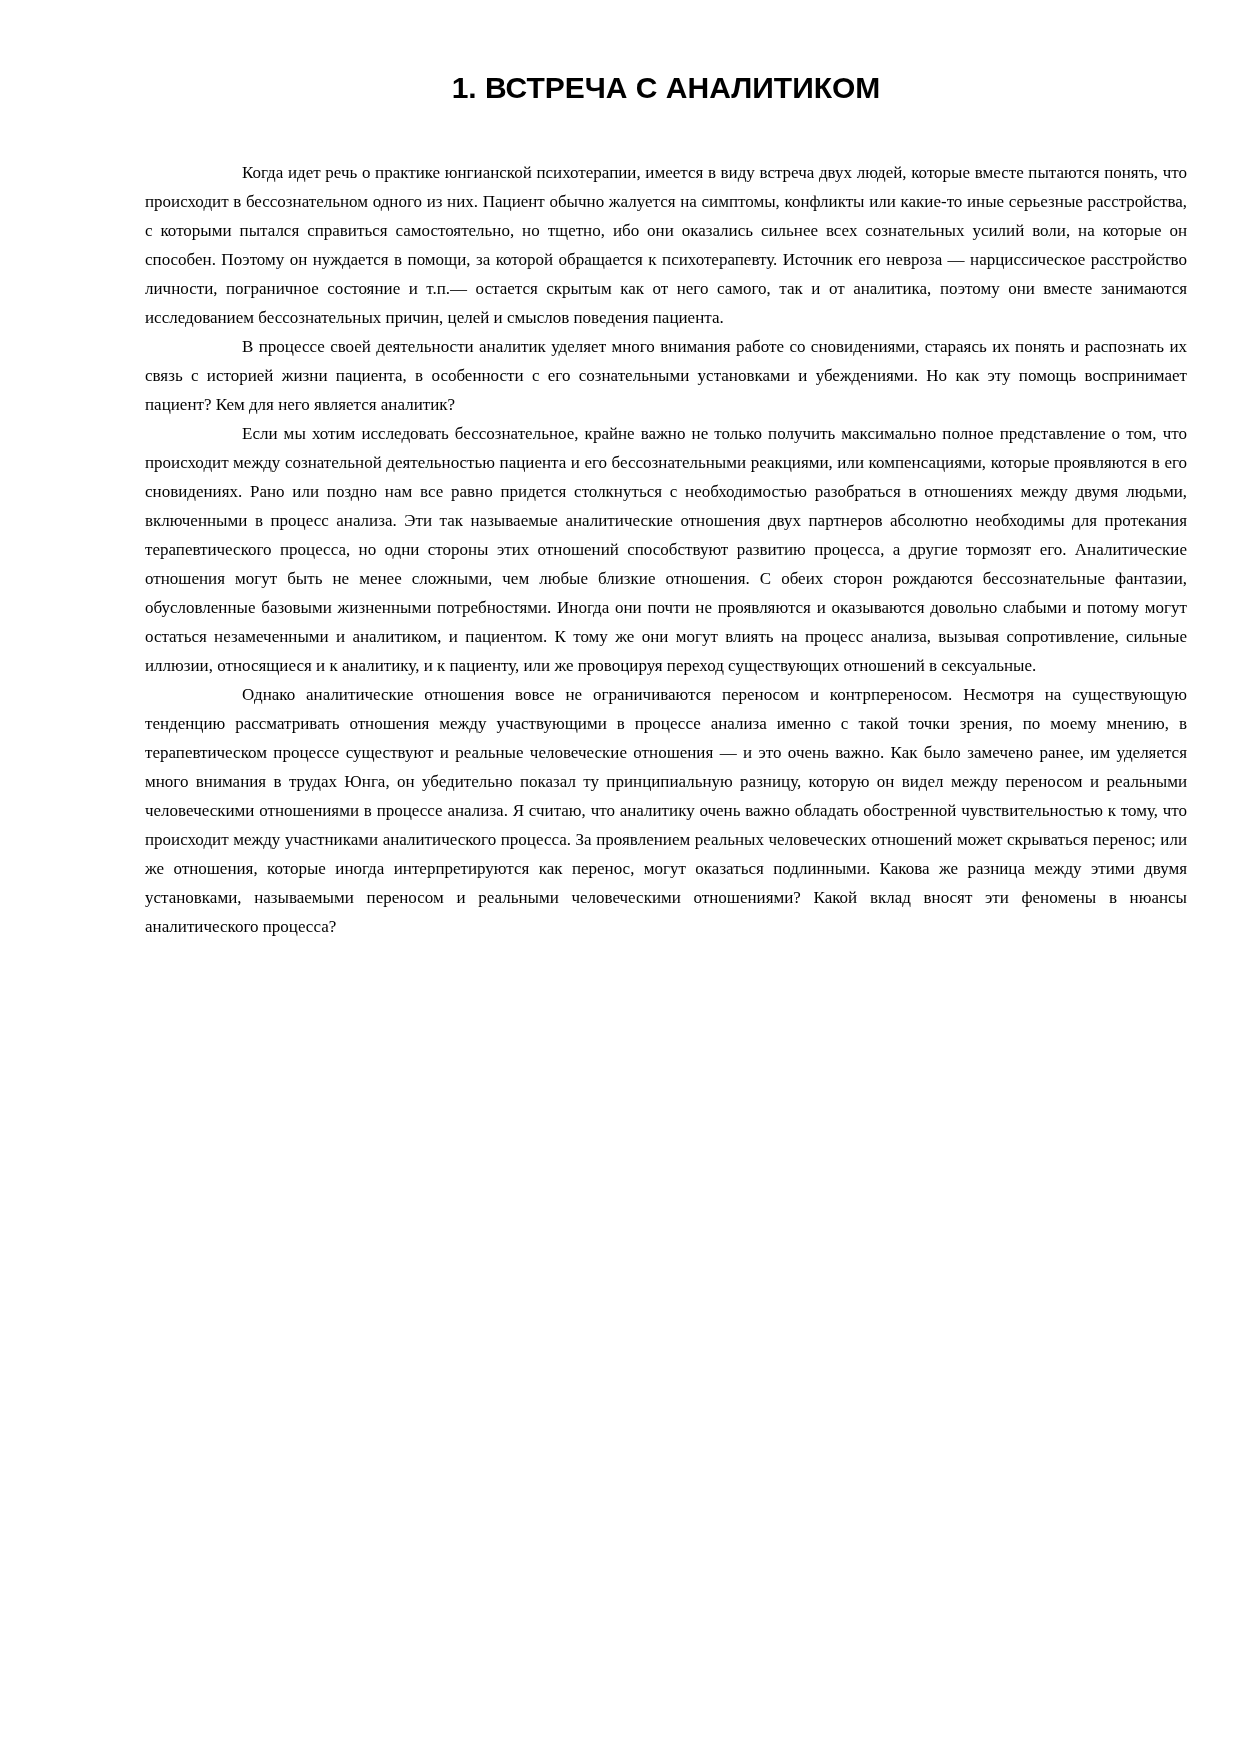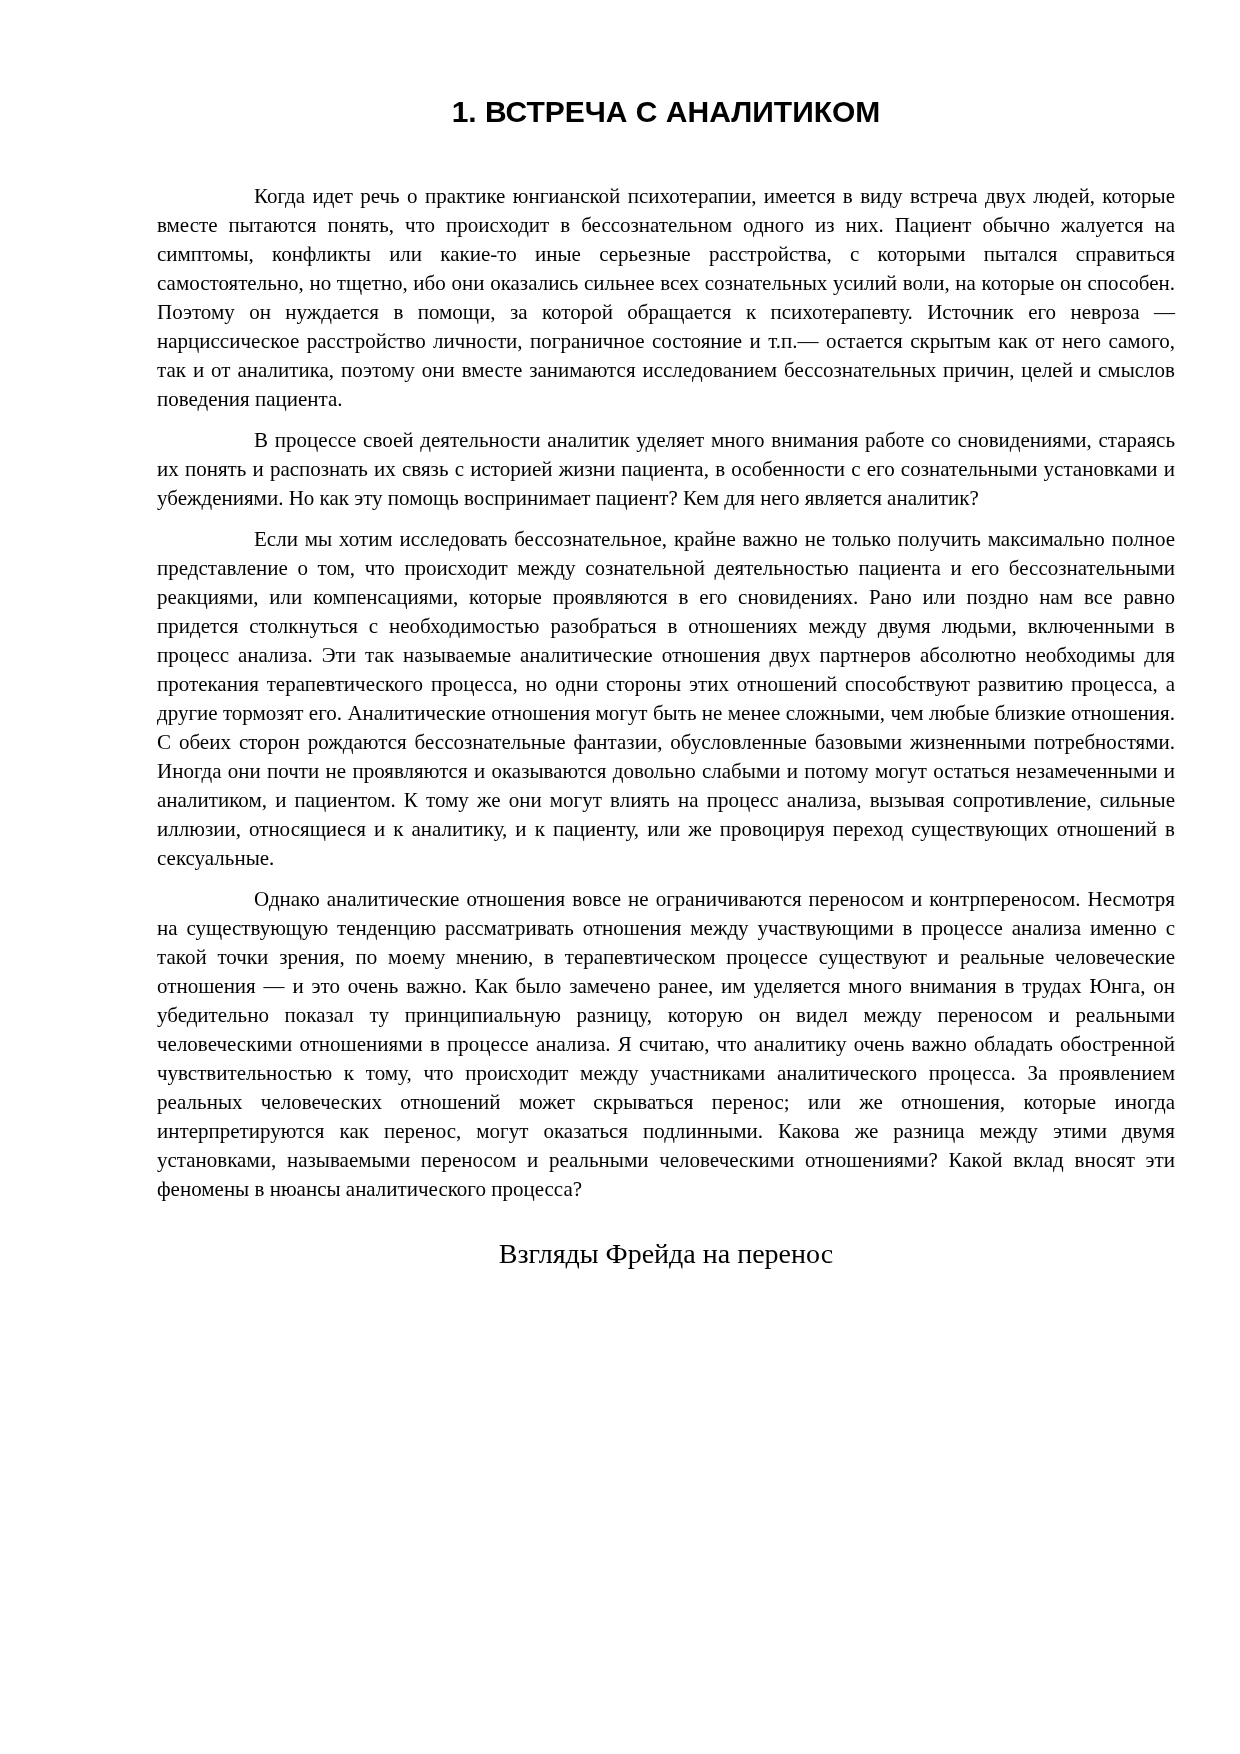--- a/index.html
+++ b/index.html
@@ -7,42 +7,42 @@
     padding: 0;
     background: #ffffff;
   }
   .page {
     position: relative;
     width: 1240px;
     height: 1754px;
     background: #ffffff;
     color: #000000;
     box-sizing: border-box;
-    padding-top: 96px;
+    padding-top: 72px;
     font-family: "Liberation Serif", serif;
     overflow: hidden;
   }
   .content {
     margin-left: 145px;
     width: 1042px;
   }
   .chapter-title {
     margin: 0 0 54px 0;
     font-family: "Liberation Sans", sans-serif;
     font-weight: bold;
     font-size: 30px;
     line-height: 32px;
     text-align: center;
     letter-spacing: 0px;
     color: #000000;
   }
   .body-text p {
-    margin: 12px;
+    margin: 0;
     padding: 0;
-    font-size: 21px;
+    font-size: 17px;
     line-height: 29px;
     text-align: justify;
     text-indent: 97px;
     color: #000000;
   }
   .section-heading {
     margin: 34px 0 0 0;
     font-family: "Liberation Serif", serif;
     font-weight: normal;
     font-size: 28px;
@@ -59,16 +59,15 @@
 
     <h1 class="chapter-title">1. ВСТРЕЧА С АНАЛИТИКОМ</h1>
 
     <div class="body-text">
       <p>Когда идет речь о практике юнгианской психотерапии, имеется в виду встреча двух людей, которые вместе пытаются понять, что происходит в бессознательном одного из них. Пациент обычно жалуется на симптомы, конфликты или какие-то иные серьезные расстройства, с которыми пытался справиться самостоятельно, но тщетно, ибо они оказались сильнее всех сознательных усилий воли, на которые он способен. Поэтому он нуждается в помощи, за которой обращается к психотерапевту. Источник его невроза — нарциссическое расстройство личности, пограничное состояние и т.п.— остается скрытым как от него самого, так и от аналитика, поэтому они вместе занимаются исследованием бессознательных причин, целей и смыслов поведения пациента.</p>
       <p>В процессе своей деятельности аналитик уделяет много внимания работе со сновидениями, стараясь их понять и распознать их связь с историей жизни пациента, в особенности с его сознательными установками и убеждениями. Но как эту помощь воспринимает пациент? Кем для него является аналитик?</p>
       <p>Если мы хотим исследовать бессознательное, крайне важно не только получить максимально полное представление о том, что происходит между сознательной деятельностью пациента и его бессознательными реакциями, или компенсациями, которые проявляются в его сновидениях. Рано или поздно нам все равно придется столкнуться с необходимостью разобраться в отношениях между двумя людьми, включенными в процесс анализа. Эти так называемые аналитические отношения двух партнеров абсолютно необходимы для протекания терапевтического процесса, но одни стороны этих отношений способствуют развитию процесса, а другие тормозят его. Аналитические отношения могут быть не менее сложными, чем любые близкие отношения. С обеих сторон рождаются бессознательные фантазии, обусловленные базовыми жизненными потребностями. Иногда они почти не проявляются и оказываются довольно слабыми и потому могут остаться незамеченными и аналитиком, и пациентом. К тому же они могут влиять на процесс анализа, вызывая сопротивление, сильные иллюзии, относящиеся и к аналитику, и к пациенту, или же провоцируя переход существующих отношений в сексуальные.</p>
       <p>Однако аналитические отношения вовсе не ограничиваются переносом и контрпереносом. Несмотря на существующую тенденцию рассматривать отношения между участвующими в процессе анализа именно с такой точки зрения, по моему мнению, в терапевтическом процессе существуют и реальные человеческие отношения — и это очень важно. Как было замечено ранее, им уделяется много внимания в трудах Юнга, он убедительно показал ту принципиальную разницу, которую он видел между переносом и реальными человеческими отношениями в процессе анализа. Я считаю, что аналитику очень важно обладать обостренной чувствительностью к тому, что происходит между участниками аналитического процесса. За проявлением реальных человеческих отношений может скрываться перенос; или же отношения, которые иногда интерпретируются как перенос, могут оказаться подлинными. Какова же разница между этими двумя установками, называемыми переносом и реальными человеческими отношениями? Какой вклад вносят эти феномены в нюансы аналитического процесса?</p>
     </div>
 
-    <h2 class="section-heading">Взгляды Фрейда на перенос</h2>
 
   </div>
 </div>
 
 </body></html>

